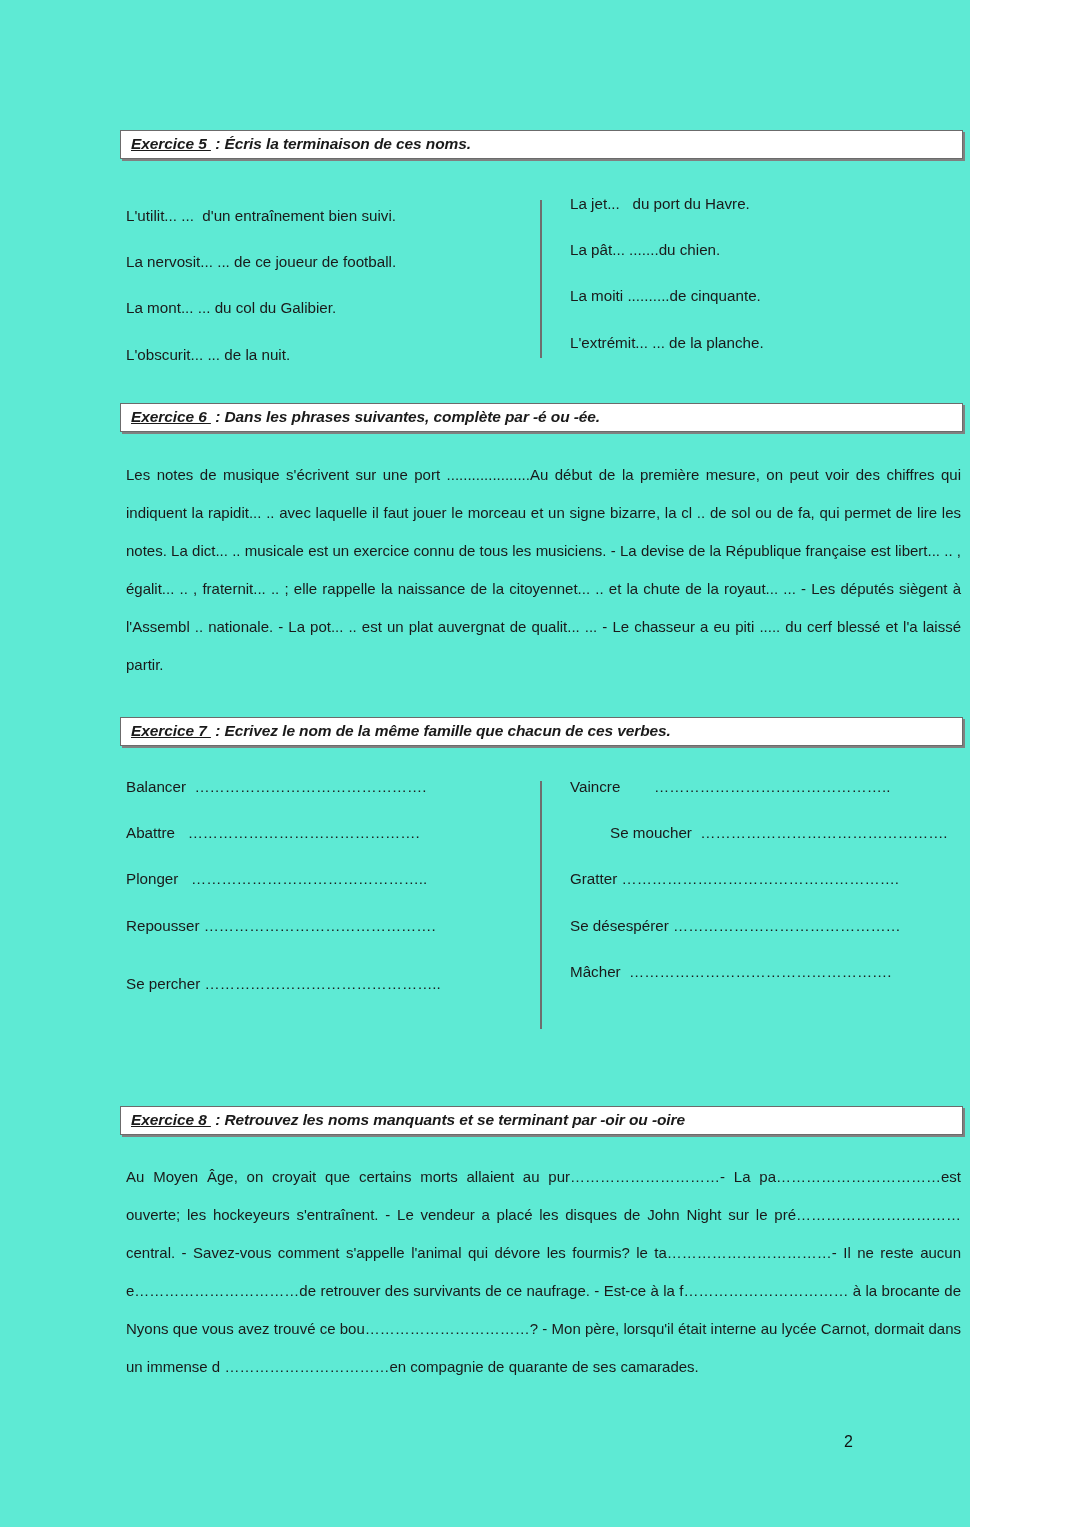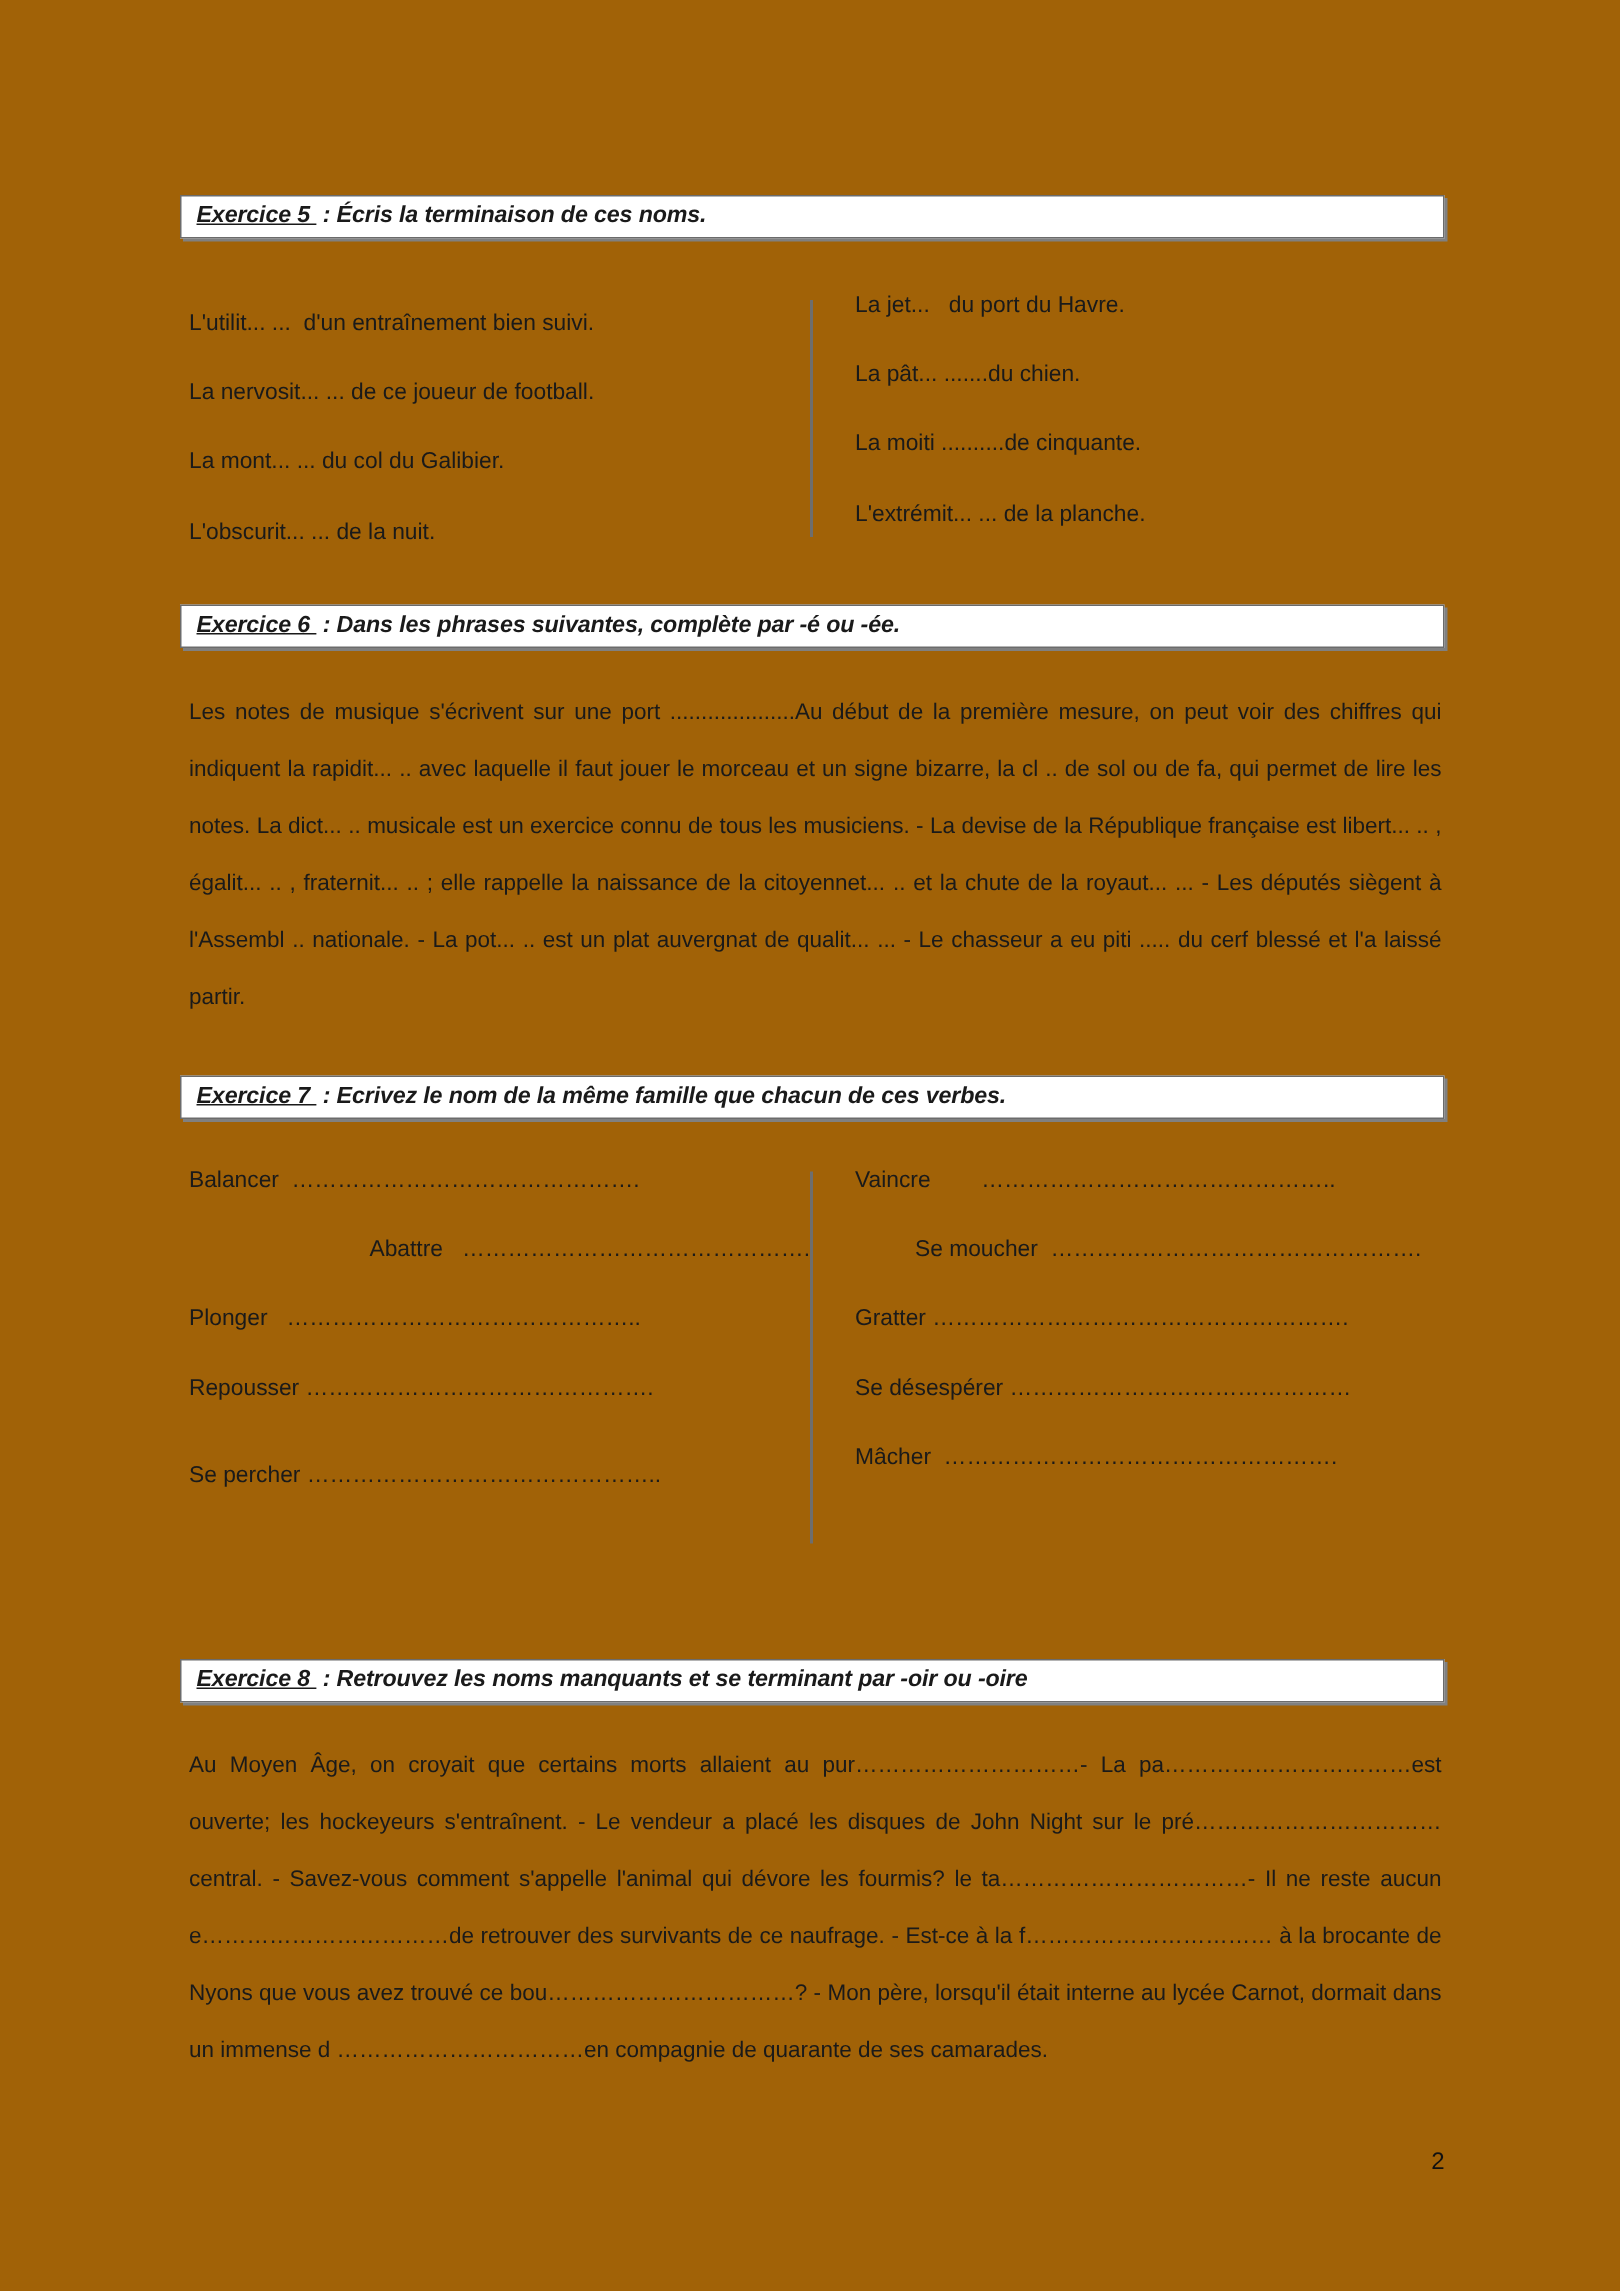--- a/index.html
+++ b/index.html
@@ -6,23 +6,23 @@
     margin: 0;
     padding: 0;
     background: #ffffff;
   }
   body {
     font-family: "Liberation Sans", sans-serif;
     color: #1a1a1a;
   }
   .page {
     position: relative;
-    width: 1080px;
+    width: 970px;
     height: 1527px;
-    background: #a16207;
+    background: #5eead4;
     overflow: hidden;
     box-sizing: border-box;
   }
   .content {
     position: absolute;
     left: 120px;
     top: 0;
     width: 843px;
   }
 
@@ -140,21 +140,21 @@
     <div class="ex-header">
       <span class="htxt"><span class="num">Exercice 7 </span><span> : Ecrivez le nom de la même famille que chacun de ces verbes.</span></span>
     </div>
 
     <div style="height:33px;"></div>
 
     <div class="two-col" style="height:250px;">
       <div class="vdivider" style="left:420px; top:2px; height:248px;"></div>
       <div class="col col-left">
         <div class="qline" style="margin-top:0px;">Balancer  ……………………………………….</div>
-        <div class="qline" style="margin-top:31px;text-align:right;">Abattre   ……………………………………….</div>
+        <div class="qline" style="margin-top:31px;">Abattre   ……………………………………….</div>
         <div class="qline" style="margin-top:31px;">Plonger   ………………………………………..</div>
         <div class="qline" style="margin-top:31px;">Repousser ……………………………………….</div>
         <div class="qline" style="margin-top:43px;">Se percher ………………………………………..</div>
       </div>
       <div class="col col-right">
         <div class="qline" style="margin-top:0px;">Vaincre        ………………………………………..</div>
         <div class="qline" style="margin-top:31px;margin-left:40px;">Se moucher  ………………………………………….</div>
         <div class="qline" style="margin-top:31px;">Gratter ……………………………………………….</div>
         <div class="qline" style="margin-top:31px;">Se désespérer ………………………………………</div>
         <div class="qline" style="margin-top:31px;">Mâcher  …………………………………………….</div>

